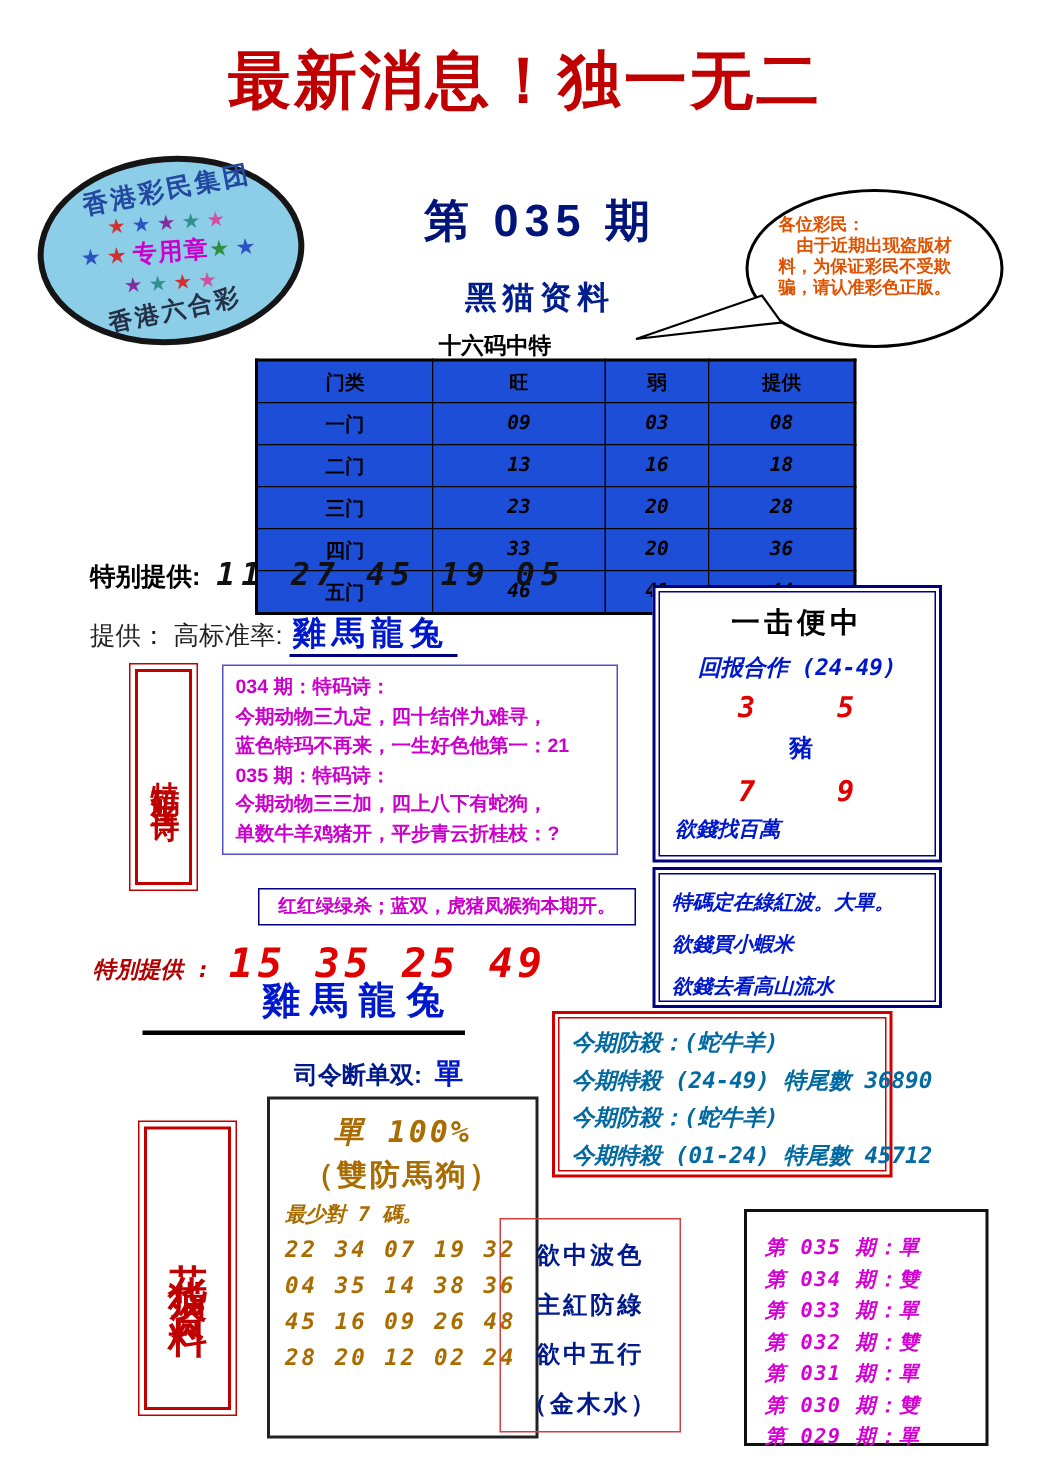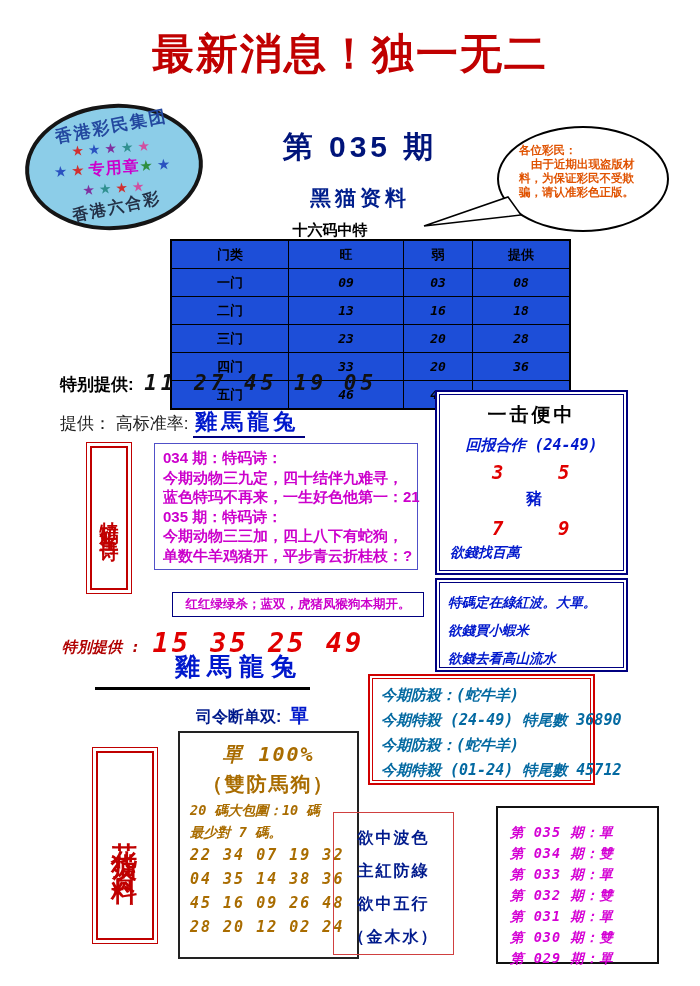--- a/index.html
+++ b/index.html
@@ -76,23 +76,23 @@
   .tips-lines{padding:5px 8px;}
   .tips-lines div{font-size:13.5px;color:#0018cc;line-height:28px;white-space:nowrap;}
 
   
   .poemside{left:86px;top:442px;width:46px;height:152px;border:1px solid #c00000;
     padding:3px;box-sizing:border-box;}
   .poemside-in{border:2px solid #c00000;width:100%;height:100%;box-sizing:border-box;
     display:flex;align-items:center;justify-content:center;}
   .poemside-txt{writing-mode:vertical-rl;text-orientation:upright;font-size:19px;
     color:#c00000;font-weight:bold;letter-spacing:5px;}
-  .poembox{left:154px;top:443px;width:264px;height:127px;border:1px solid #5050c8;
+  .poembox{left:148px;top:443px;width:264px;height:127px;border:1px solid #5050c8;
     box-sizing:border-box;padding:4px 8px;color:#cc00cc;font-weight:bold;
-    font-size:15px;line-height:19.5px;white-space:nowrap;}
+    font-size:13px;line-height:19.5px;white-space:nowrap;}
   .killstrip{left:172px;top:592px;width:252px;height:25px;border:1px solid #000080;
     box-sizing:border-box;color:#cc00cc;font-weight:bold;font-size:12.5px;
     text-align:center;line-height:23px;white-space:nowrap;}
 
   .sp2{left:62px;top:627px;}
   .sp2 .lbl{font-size:15px;color:#b00000;}
   .sp2 .nums{font-size:27px;color:#e00000;letter-spacing:3px;margin-left:8px;margin-top:24px;}
   .zodiac2{left:175px;top:650px;color:#0018cc;font-size:25px;font-weight:bold;letter-spacing:7px;}
   .longline{left:95px;top:687px;width:215px;height:0;border-top:3px solid #000;}
 
@@ -271,21 +271,20 @@
   </div>
 
   <div class="abs commander">
     <span class="lbl">司令断单双:</span>
     <span class="val">單</span>
   </div>
 
   <div class="abs singlebox">
     <div class="big hand">單 100%</div>
     <div class="big" style="font-size:20px;">（雙防馬狗）</div>
-    <div class="med hand">20 碼大包圍：10 碼</div>
     <div class="med hand">最少對 7 碼。</div>
     <div class="nrow hand">22 34 07 19 32</div>
     <div class="nrow hand">04 35 14 38 36</div>
     <div class="nrow hand">45 16 09 26 48</div>
     <div class="nrow hand">28 20 12 02 24</div>
   </div>
 
   <div class="abs flower">
     <div class="flower-in">
       <span class="flower-txt">花猫资料</span>

